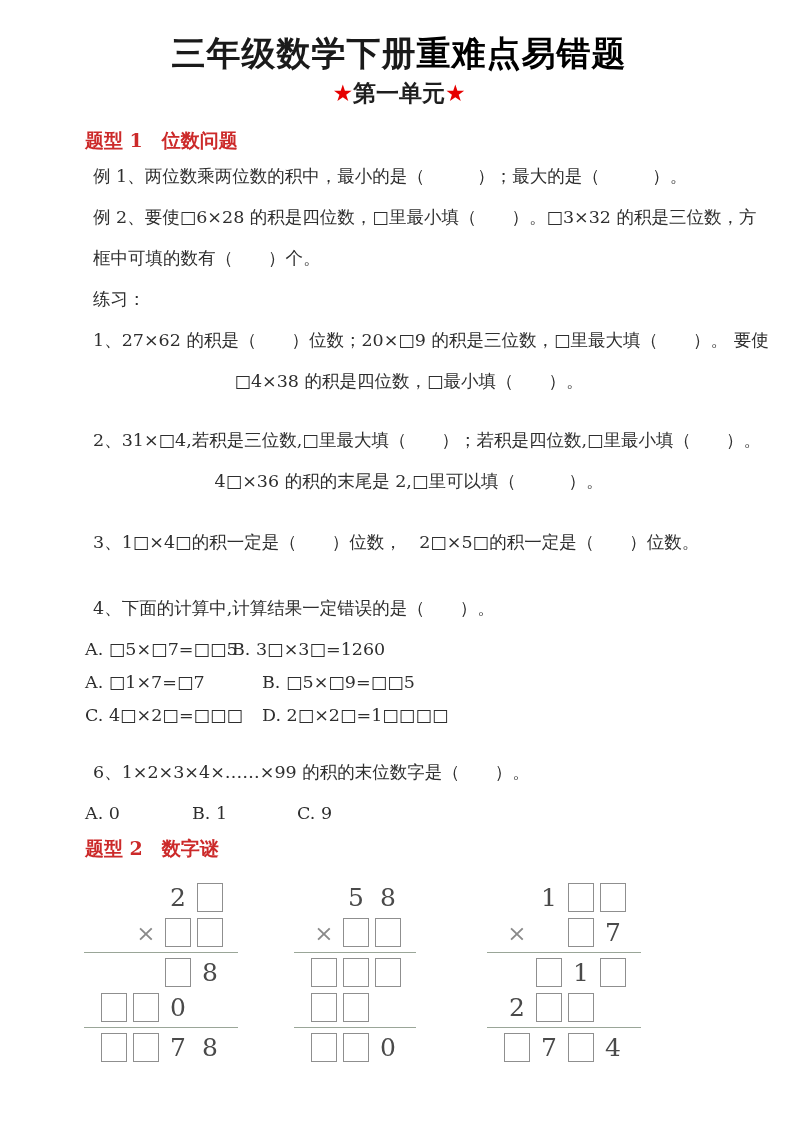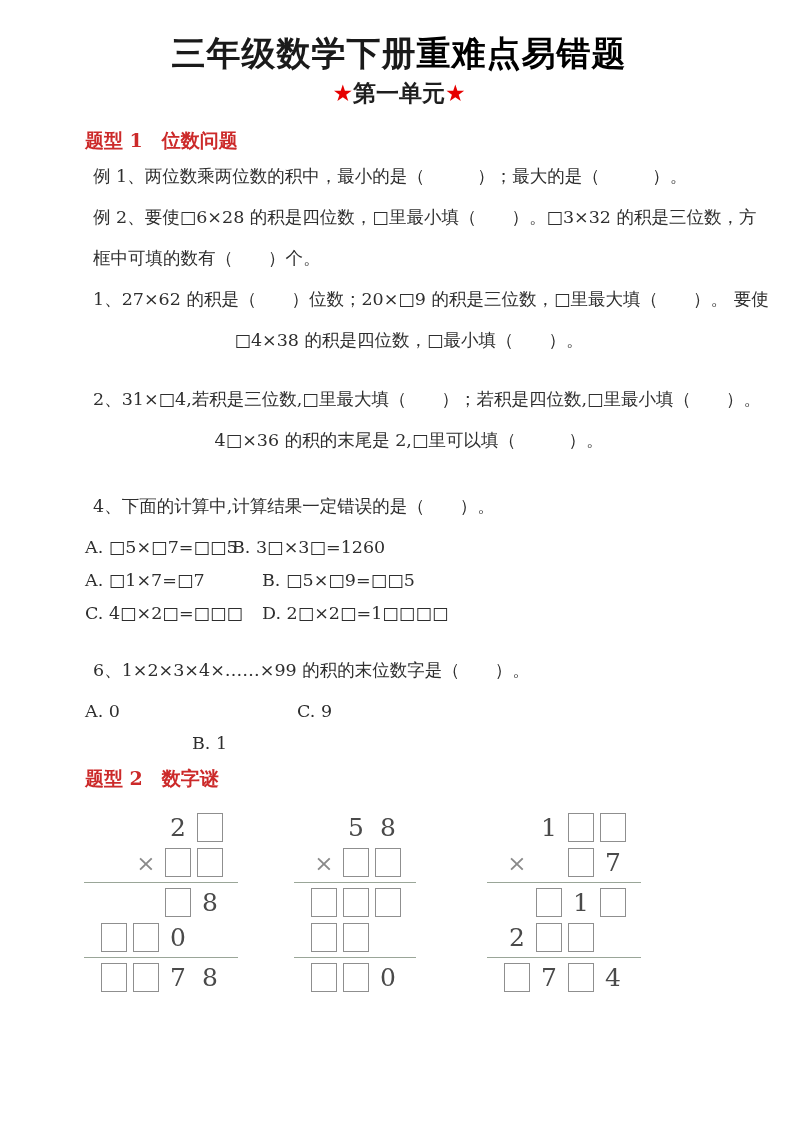--- a/index.html
+++ b/index.html
@@ -39,21 +39,21 @@
   .gap28{margin-top:28px;}
   .gap33{margin-top:33px;}
   .optrow{
     display:flex;font-size:17.5px;line-height:33px;white-space:nowrap;color:#2e2e2e;
   }
   .opt{display:inline-block;}
   .w144{width:147px;}
   .w130{width:130px;}
   .w177{width:177px;}
   .w107{width:107px;}
-  .w105{width:105px;margin-top:32px;}
+  .w105{width:105px;}
   
   .puzzles{display:flex;align-items:flex-start;margin-left:13px;margin-top:19px;}
   .puzzle{display:flex;flex-direction:column;}
   .puzzle.p2{margin-left:70px;}
   .puzzle.p3{margin-left:85px;}
   .prow{display:flex;height:35px;align-items:center;}
   .pcell{
     width:32px;height:35px;display:flex;align-items:center;justify-content:center;
     font-family:"DejaVu Serif","Liberation Serif",serif;
     font-size:25px;color:#4a4a4a;
@@ -72,27 +72,29 @@
 
   <h1 class="title"><span class="t-black">三年级数学下册</span><span class="t-red">重难点易错题</span></h1>
 
   <div class="subtitle"><span class="star">★</span><span>第一单元</span><span class="star">★</span></div>
 
   <h2 class="sec">题型 1　位数问题</h2>
 
   <p class="line first">例 1、两位数乘两位数的积中，最小的是（　　　）；最大的是（　　　）。</p>
   <p class="line">例 2、要使□6×28 的积是四位数，□里最小填（　　）。□3×32 的积是三位数，方</p>
   <p class="line">框中可填的数有（　　）个。</p>
+  <p class="line">练习：</p>
 
   <p class="line">1、27×62 的积是（　　）位数；20×□9 的积是三位数，□里最大填（　　）。 要使</p>
   <p class="line indent">□4×38 的积是四位数，□最小填（　　）。</p>
 
   <p class="line gap26">2、31×□4,若积是三位数,□里最大填（　　）；若积是四位数,□里最小填（　　）。</p>
   <p class="line indent">4□×36 的积的末尾是 2,□里可以填（　　　）。</p>
 
+  <p class="line gap28">3、1□×4□的积一定是（　　）位数，　2□×5□的积一定是（　　）位数。</p>
 
   <p class="line gap33">4、下面的计算中,计算结果一定错误的是（　　）。</p>
   <div class="optrow">
     <span class="opt w144">A. □5×□7=□□5</span>
     <span class="opt w130">B. 3□×3□=1260</span>
   </div>
 
   <div class="optrow">
     <span class="opt w177">A. □1×7=□7</span>
     <span class="opt">B. □5×□9=□□5</span>

